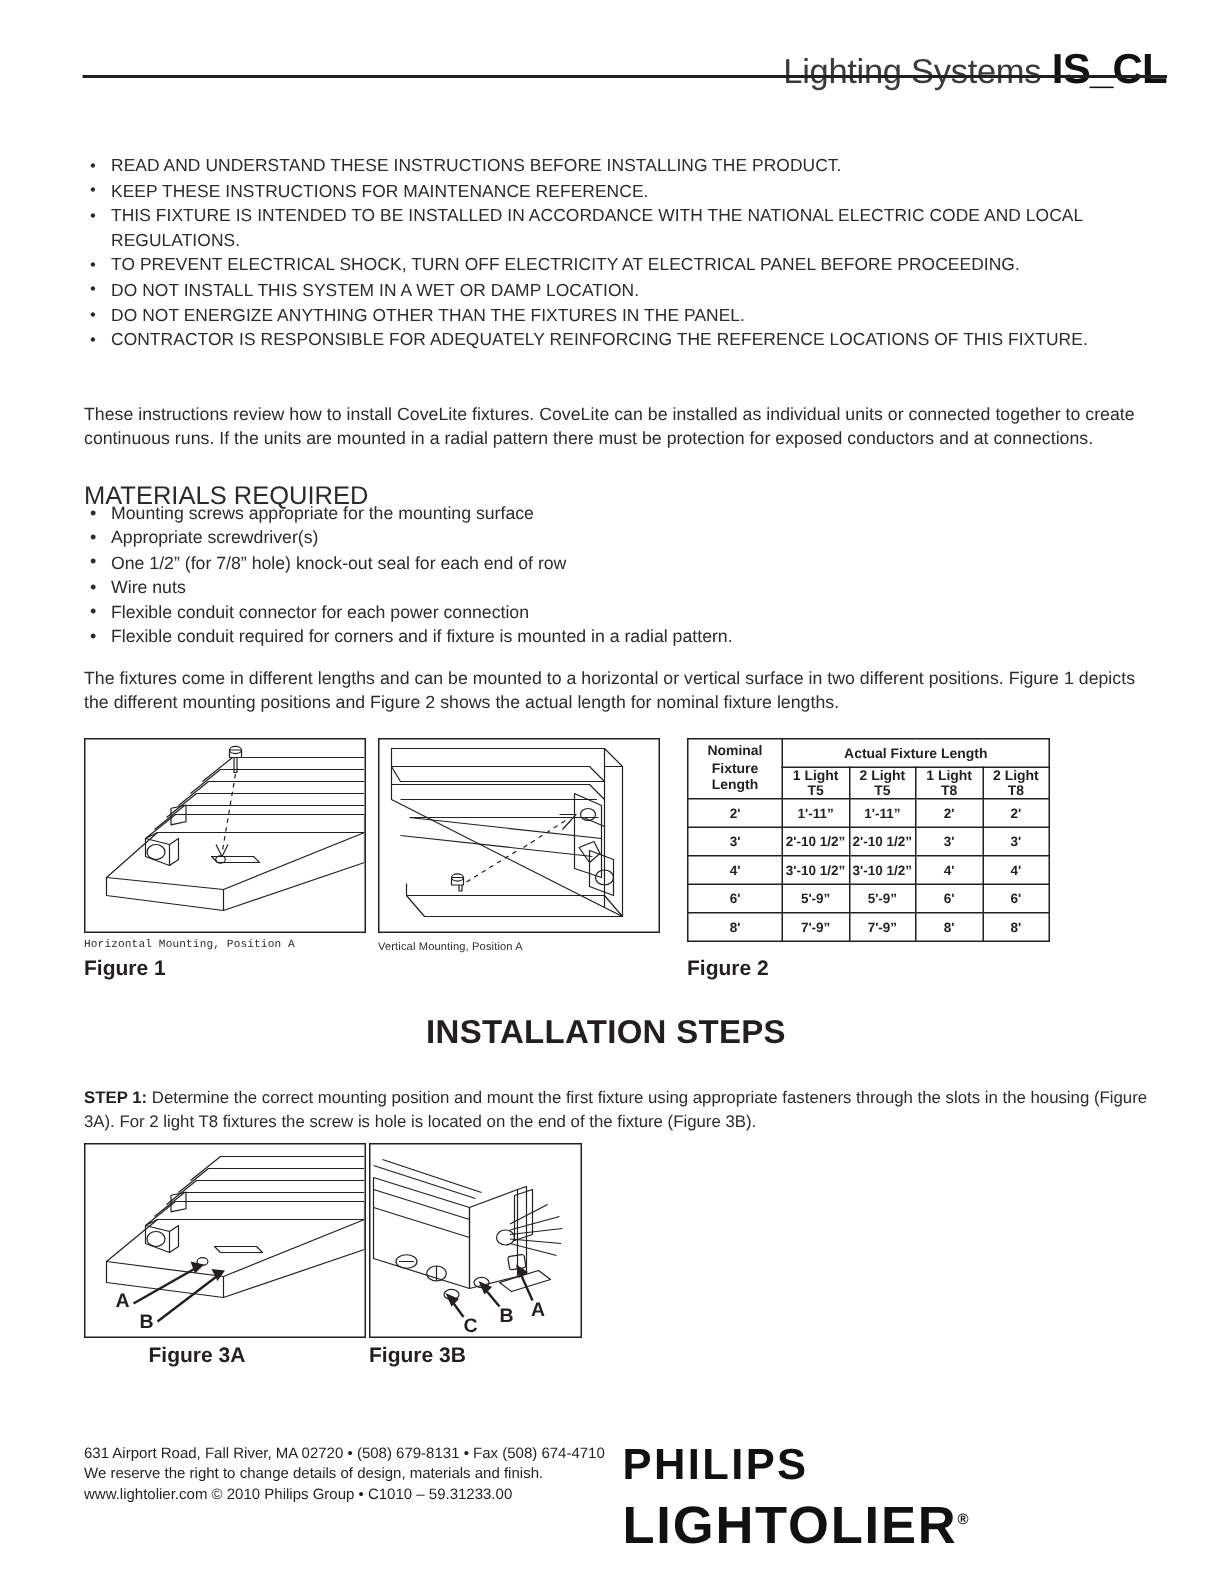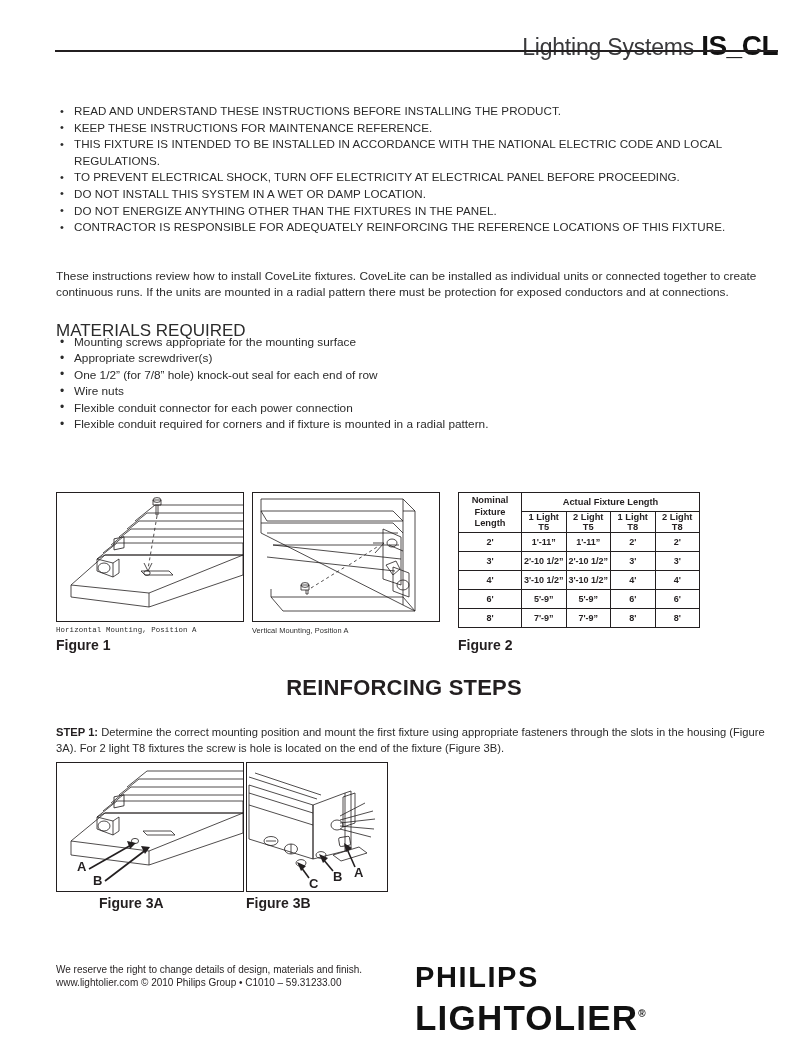--- a/index.html
+++ b/index.html
@@ -293,20 +293,21 @@
   <div class="matreq-head">MATERIALS REQUIRED</div>
   <ul class="mat-list">
     <li>Mounting screws appropriate for the mounting surface</li>
     <li>Appropriate screwdriver(s)</li>
     <li>One 1/2” (for 7/8” hole) knock-out seal for each end of row</li>
     <li>Wire nuts</li>
     <li>Flexible conduit connector for each power connection</li>
     <li>Flexible conduit required for corners and if fixture is mounted in a radial pattern.</li>
   </ul>
 
+  <div class="para para-2">The fixtures come in different lengths and can be mounted to a horizontal or vertical surface in two different positions. Figure 1 depicts the different mounting positions and Figure 2 shows the actual length for nominal fixture lengths.</div>
 
   <div class="figbox fig1a">
     <svg viewBox="0 0 186 128" xmlns="http://www.w3.org/2000/svg" fill="none" stroke="#231f20" stroke-width="0.8" stroke-linejoin="round">
       <g>
 
         <path d="M14 92 L48 62 L186 62 L186 82 L92 114 L14 104 Z"></path>
         <path d="M14 92 L92 100 L92 114"></path>
         <path d="M92 100 L186 62"></path>
 
         <path d="M40 66 L60 50 L186 50 L186 62 L48 62 Z"></path>
@@ -424,21 +425,21 @@
           <td>7'-9”</td>
           <td>7'-9”</td>
           <td>8'</td>
           <td>8'</td>
         </tr>
       </tbody>
     </table>
   </div>
   <span class="fig-caption" style="left:458px; top:637px;">Figure 2</span>
 
-  <div class="install-title">REINFORCING STEPS</div>
+  <div class="install-title">INSTALLATION STEPS</div>
 
   <div class="step-para"><b>STEP 1:</b><span> Determine the correct mounting position and mount the first fixture using appropriate fasteners through the slots in the housing (Figure 3A). For 2 light T8 fixtures the screw is hole is located on the end of the fixture (Figure 3B).</span></div>
 
   <div class="figbox fig3a">
     <svg viewBox="0 0 186 128" xmlns="http://www.w3.org/2000/svg" fill="none" stroke="#231f20" stroke-width="0.8" stroke-linejoin="round">
       <g>
         <path d="M14 78 L48 50 L186 50 L186 70 L92 102 L14 92 Z"></path>
         <path d="M14 78 L92 88 L92 102"></path>
         <path d="M92 88 L186 50"></path>
         <path d="M40 54 L60 38 L186 38 L186 50 L48 50 Z"></path>
@@ -508,20 +509,21 @@
       <text x="107" y="114" font-family="Liberation Sans, sans-serif" font-size="13" font-weight="bold" fill="#231f20" stroke="none">A</text>
       <text x="86" y="118" font-family="Liberation Sans, sans-serif" font-size="13" font-weight="bold" fill="#231f20" stroke="none">B</text>
       <text x="62" y="125" font-family="Liberation Sans, sans-serif" font-size="13" font-weight="bold" fill="#231f20" stroke="none">C</text>
     </svg>
   </div>
 
   <span class="fig-caption" style="left:56px; top:895px;padding-left:43px;">Figure 3A</span>
   <span class="fig-caption" style="left:246px; top:895px;">Figure 3B</span>
 
   <div class="footer-addr">
+    <div>631 Airport Road, Fall River, MA 02720 • (508) 679-8131 • Fax (508) 674-4710</div>
     <div>We reserve the right to change details of design, materials and finish.</div>
     <div>www.lightolier.com © 2010 Philips Group • C1010 – 59.31233.00</div>
   </div>
 
   <div class="logos">
     <div class="logo-philips">PHILIPS</div>
     <div class="logo-lightolier"><span>LIGHTOLIER</span><span class="reg">®</span></div>
   </div>
 
 </div>

